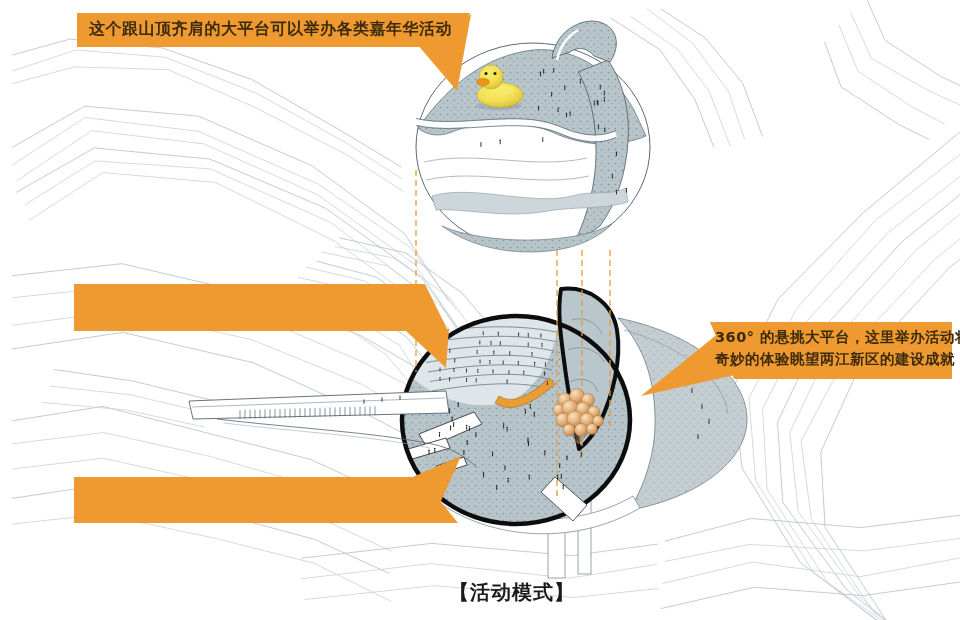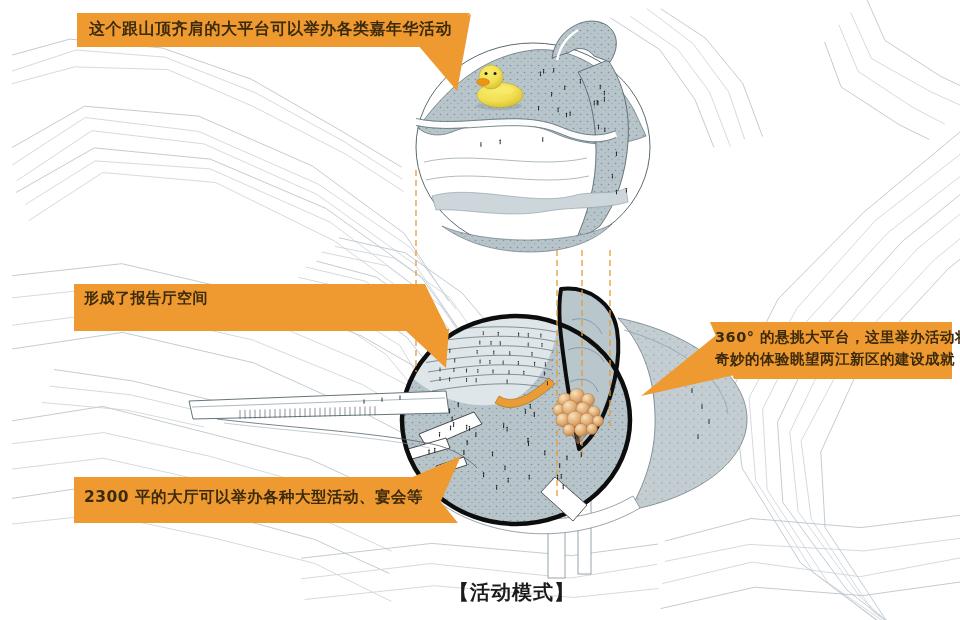--- a/index.html
+++ b/index.html
@@ -465,21 +465,19 @@
     <polygon points="394,331 437,329 434,368"></polygon>
     <polygon points="698,322 940,322 940,379 722,379"></polygon>
     <polygon points="713,328 727,374 629,396"></polygon>
     <polygon points="62,477 409,477 446,523 62,523"></polygon>
     <polygon points="396,479 449,456 429,501"></polygon>
   </g>
 </svg>
 
 <div class="callout-text ct-top">这个跟山顶齐肩的大平台可以举办各类嘉年华活动</div>
 <div class="callout-text ct-left">
-  <div>形成了报告厅空间</div>
 </div>
 <div class="callout-text ct-right">
   <div>360° 的悬挑大平台，这里举办活动将是</div>
   <div>奇妙的体验眺望两江新区的建设成就</div>
 </div>
-<div class="callout-text ct-bottom">2300 平的大厅可以举办各种大型活动、宴会等</div>
 <div class="diagram-title">【活动模式】</div>
 </div>
 
 </body></html>

